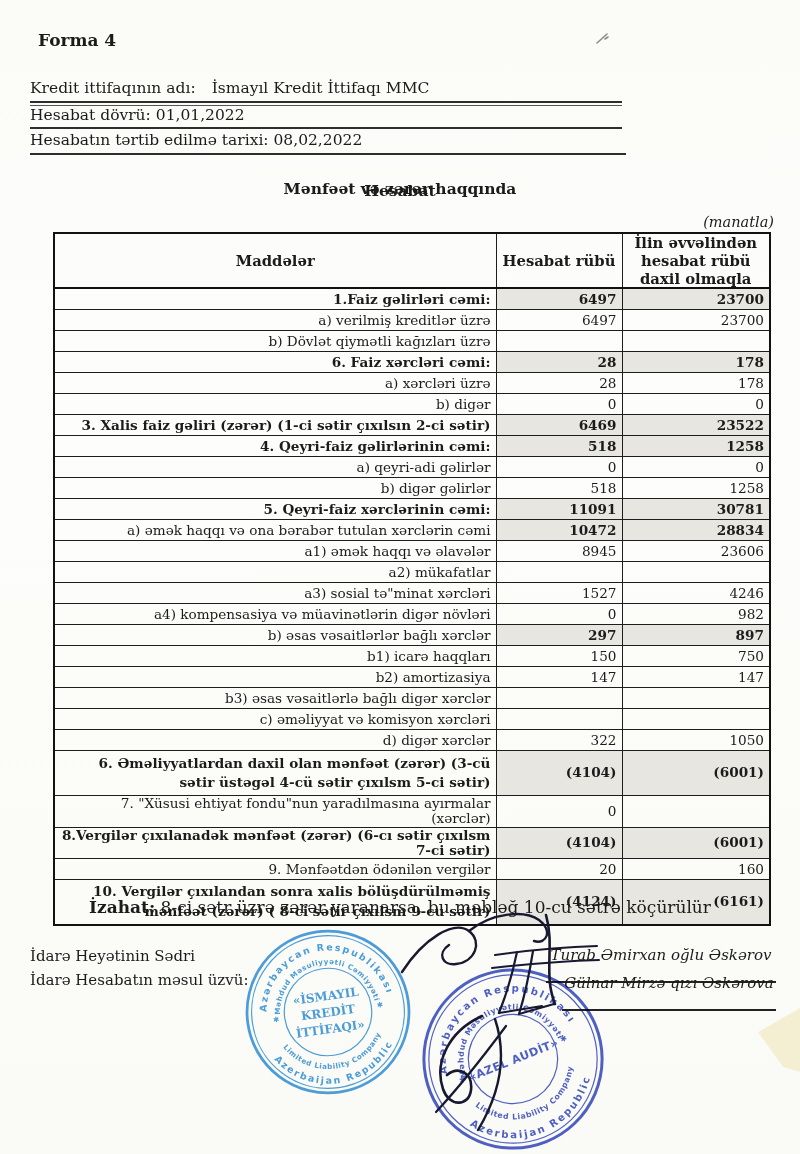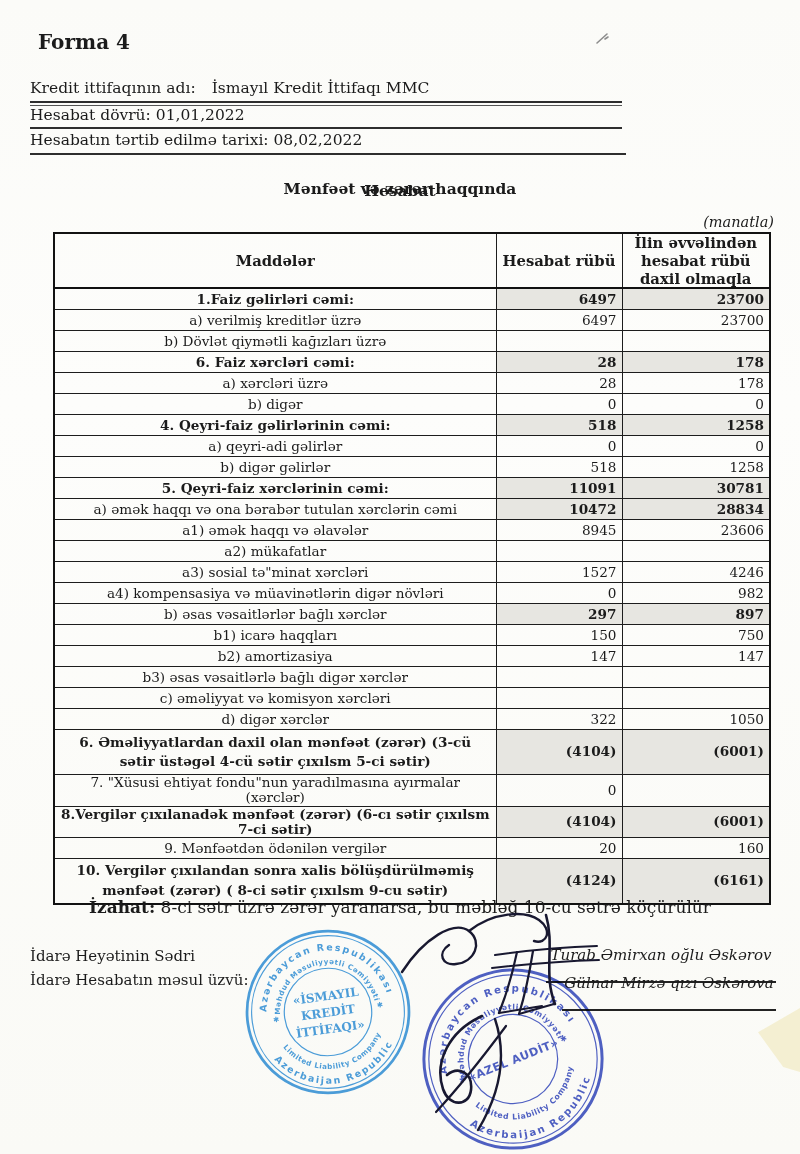--- a/index.html
+++ b/index.html
@@ -3,42 +3,42 @@
 <meta charset="utf-8">
 <style>
   html,body{margin:0;padding:0;background:#ffffff;}
   .sheet{
     position:relative;width:800px;height:1154px;overflow:hidden;
     background:linear-gradient(180deg,#fbfbf8 0%,#fdfdfb 35%,#fafaf6 100%);
     font-family:"DejaVu Serif","Liberation Serif",serif;color:#1b1b1b;
   }
   .abs{position:absolute;}
   .b{font-weight:bold;}
-  .forma{left:38px;top:30px;font-size:20px;font-weight:bold;}
+  .forma{left:38px;top:30px;font-size:17px;font-weight:bold;}
   .hline{left:30px;font-size:15.5px;white-space:nowrap;}
   .hl1{top:79px;}
   .hl2{top:106px;}
   .hl3{top:131px;}
   .hname{margin-left:16px;}
   .rule{left:30px;background:#2e2e2e;height:2px;}
   .r1a{top:101px;width:592px;}
   .r1b{top:105px;width:592px;height:1px;background:#555;}
   .r2{top:127px;width:592px;}
   .r3{top:153px;width:596px;}
   .title{left:0;width:100%;text-align:center;font-weight:bold;font-size:15.5px;}
   .t1{top:179px;}
   .t2{top:181px;}
   .manat{top:214px;right:26px;font-style:italic;font-size:14.5px;}
   
   table.rpt{position:absolute;left:53px;top:232px;width:716px;border-collapse:collapse;table-layout:fixed;}
   table.rpt{border:2.4px solid #121212;}
   table.rpt th,table.rpt td{border:1.2px solid #1d1d1d;vertical-align:middle;overflow:hidden;}
   table.rpt th{height:52px;font-size:14.8px;line-height:1.2;border-bottom:2.6px solid #111;padding:0 4px;}
   table.rpt td{height:20px;font-size:13.6px;line-height:1.12;padding:0 5px;}
-  td.c-label{text-align:center;}
+  td.c-label{text-align:right;}
   td.c-num{text-align:right;font-size:13.1px;padding-right:8px;}
   td.vb{font-weight:bold;font-size:13.9px;}
   td.sh{background:#e7e6e1;}
   tr.tall td{height:44px;line-height:1.45;}
   
   .note{top:897px;left:0;width:100%;text-align:center;font-size:17px;}
   .role{left:30px;font-size:15px;white-space:nowrap;}
   .role1{top:947px;}
   .role2{top:971px;}
   .sigName{right:24px;text-align:center;font-style:italic;font-size:15px;border-bottom:2px solid #222;padding-bottom:17px;white-space:nowrap;}
@@ -133,20 +133,25 @@
           <td class="c-label">a) xərcləri üzrə</td>
           <td class="c-num">28</td>
           <td class="c-num">178</td>
         </tr>
         <tr>
           <td class="c-label">b) digər</td>
           <td class="c-num">0</td>
           <td class="c-num">0</td>
         </tr>
         <tr>
+          <td class="c-label b">3.  Xalis faiz gəliri (zərər) (1-ci sətir çıxılsın 2-ci sətir)</td>
+          <td class="c-num vb sh">6469</td>
+          <td class="c-num vb sh">23522</td>
+        </tr>
+        <tr>
           <td class="c-label b">4. Qeyri-faiz gəlirlərinin cəmi:</td>
           <td class="c-num vb sh">518</td>
           <td class="c-num vb sh">1258</td>
         </tr>
         <tr>
           <td class="c-label">a) qeyri-adi gəlirlər</td>
           <td class="c-num">0</td>
           <td class="c-num">0</td>
         </tr>
         <tr>

